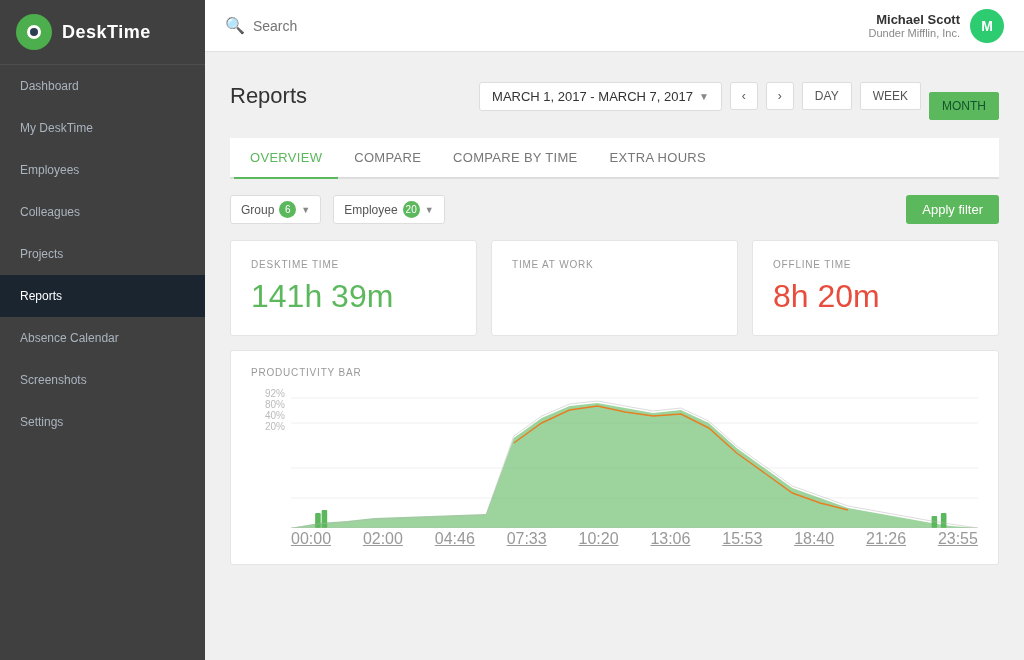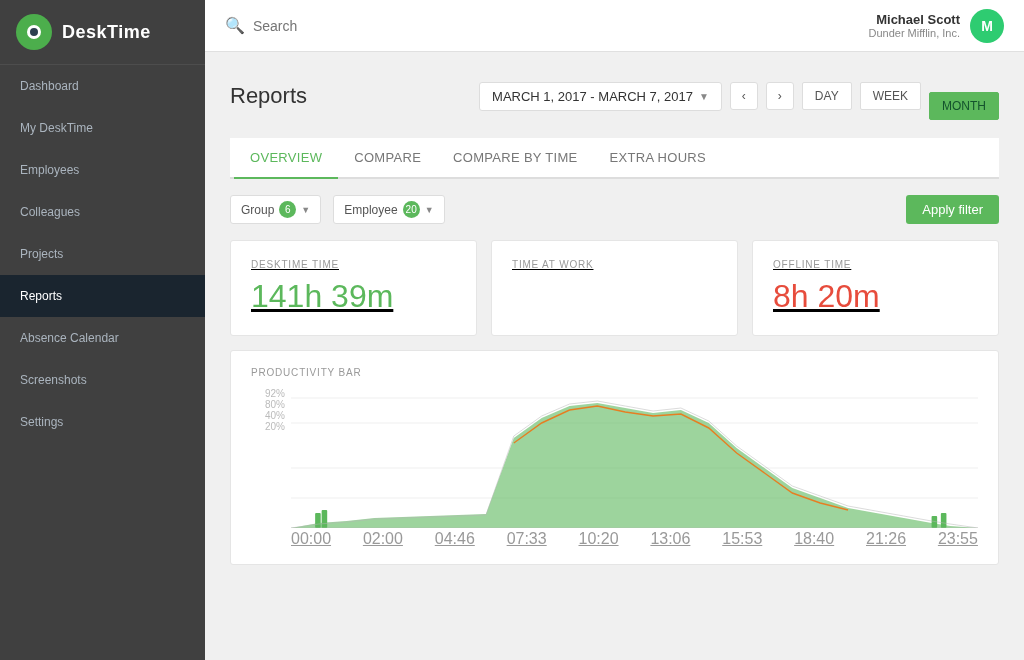--- a/index.html
+++ b/index.html
@@ -237,21 +237,20 @@
       display: flex;
       gap: 14px;
       margin-bottom: 14px;
     }
     .stat-card {
       flex: 1;
       background: #fff;
       border-radius: 3px;
       padding: 18px 20px 20px;
       border: 1px solid #e5e5e5;
-      text-decoration: underline;
     }
     .stat-label {
       font-size: 10px;
       color: #999;
       text-transform: uppercase;
       letter-spacing: 0.8px;
       margin-bottom: 8px;
       font-weight: 500;
     }
     .stat-value {

